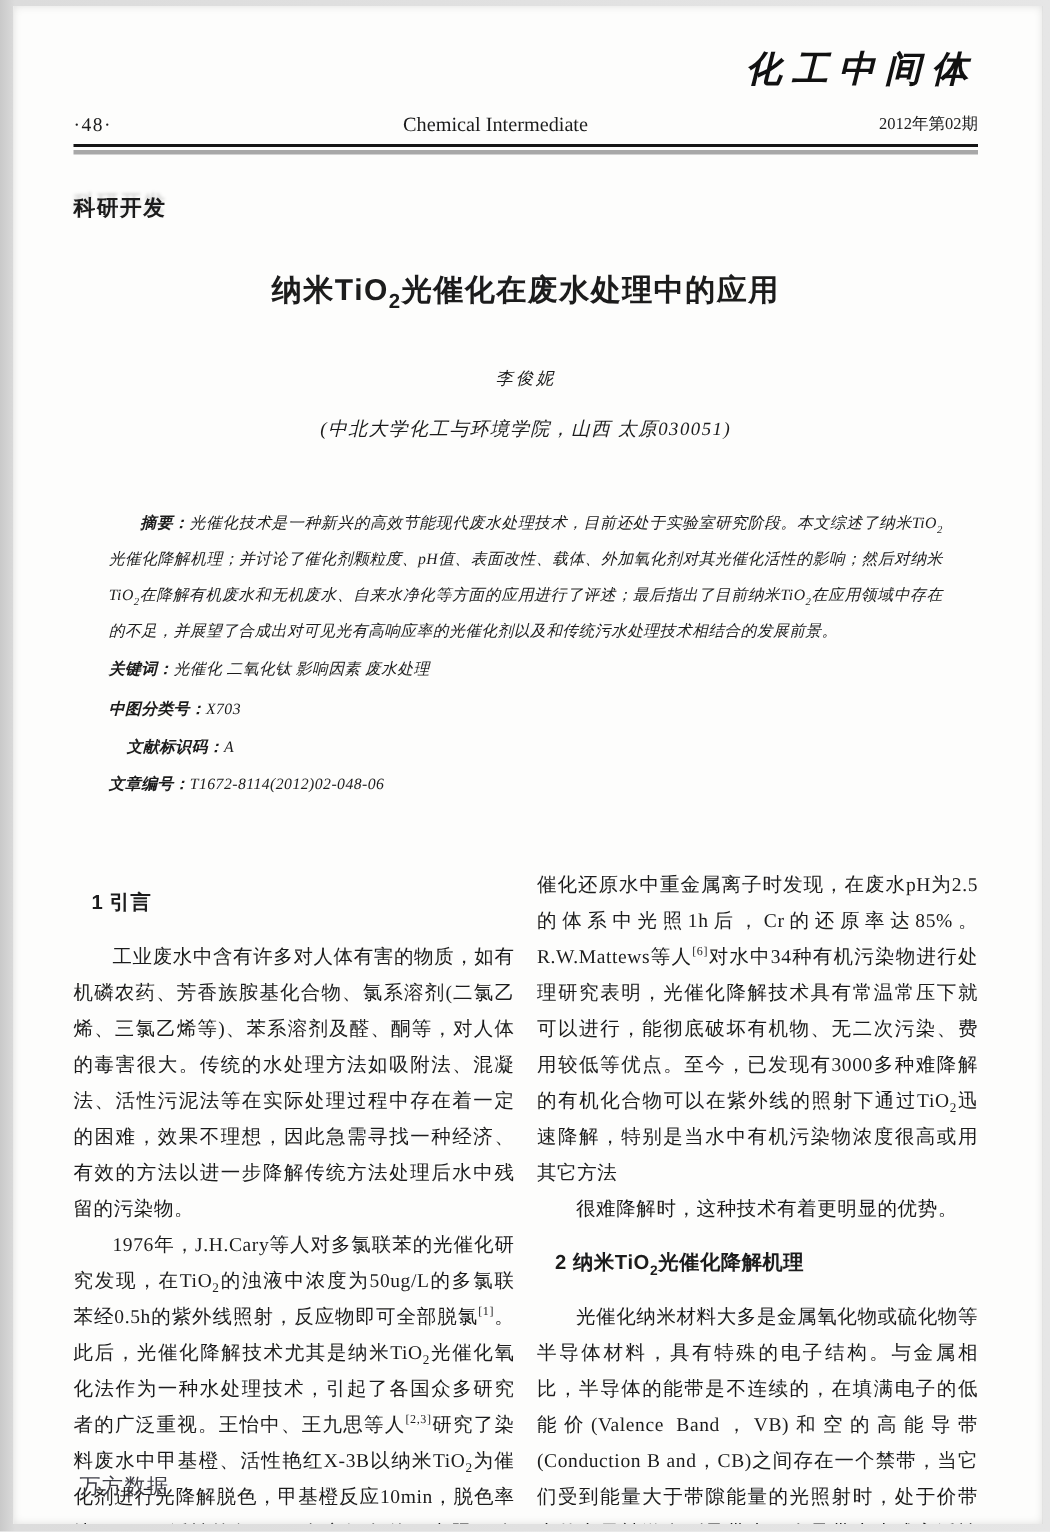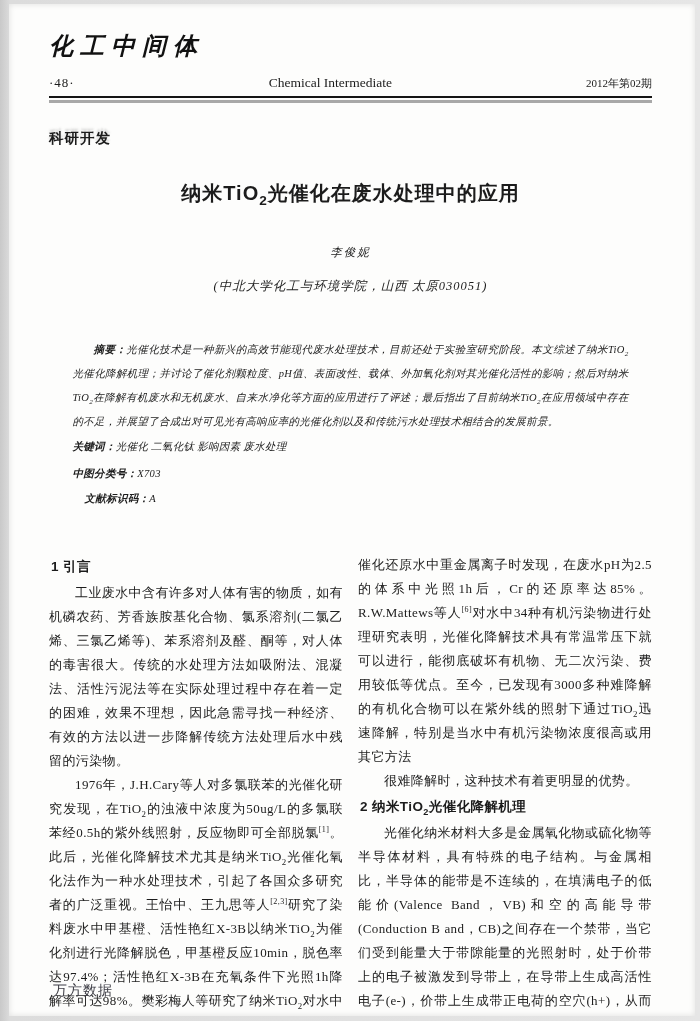--- a/index.html
+++ b/index.html
@@ -20,21 +20,21 @@
     position:relative;
     width:100%;height:100%;
     box-sizing:border-box;
     background:#fdfdfc;
     overflow:hidden;
     padding:0 43px 0 40px;
     box-shadow:inset 0 0 6px rgba(0,0,0,.12);
   }
   
   .masthead{
-    text-align:left;
+    text-align:right;
     margin-top:26px;
     font-family:"Liberation Serif",serif;
     font-weight:bold;
     font-style:italic;
     font-size:24px;
     letter-spacing:7px;
     color:#111;
   }
   .header-row{
     display:flex;
@@ -115,21 +115,21 @@
   .col{
     width:296px;
     font-size:13px;
     line-height:24px;
     text-align:justify;
     letter-spacing:.4px;
   }
   .col p{margin:0;text-indent:2em;}
   .col p.noindent{text-indent:0;}
   .col h3{
-    margin:2px;
+    margin:12px;
     font-family:"Liberation Sans","DejaVu Sans",sans-serif;
     font-weight:bold;
     font-size:13.5px;
     line-height:24px;
   }
   sup{font-size:.62em;line-height:0;}
   sub{font-size:.68em;line-height:0;}
   
   .footnote-divider{
     width:152px;
@@ -175,20 +175,21 @@
     <h1 class="article-title">纳米TiO<sub>2</sub>光催化在废水处理中的应用</h1>
     <div class="author">李俊妮</div>
     <div class="affiliation">(中北大学化工与环境学院，山西 太原030051)</div>
 
     <div class="front-block">
       <p class="abstract"><span class="front-label">摘要：</span><span>光催化技术是一种新兴的高效节能现代废水处理技术，目前还处于实验室研究阶段。本文综述了纳米TiO<sub>2</sub>光催化降解机理；并讨论了催化剂颗粒度、pH值、表面改性、载体、外加氧化剂对其光催化活性的影响；然后对纳米TiO<sub>2</sub>在降解有机废水和无机废水、自来水净化等方面的应用进行了评述；最后指出了目前纳米TiO<sub>2</sub>在应用领域中存在的不足，并展望了合成出对可见光有高响应率的光催化剂以及和传统污水处理技术相结合的发展前景。</span></p>
       <p class="keywords"><span class="front-label">关键词：</span><span>光催化 二氧化钛 影响因素 废水处理</span></p>
       <div class="meta-row">
         <span class="meta-item meta-clc"><span class="front-label">中图分类号：</span><span>X703</span></span>
         <span class="meta-item meta-doc"><span class="front-label">文献标识码：</span><span>A</span></span>
+        <span class="meta-item"><span class="front-label">文章编号：</span><span>T1672-8114(2012)02-048-06</span></span>
       </div>
     </div>
 
     <div class="columns">
       <div class="col">
         <h3>1 引言</h3>
         <p>工业废水中含有许多对人体有害的物质，如有机磷农药、芳香族胺基化合物、氯系溶剂(二氯乙烯、三氯乙烯等)、苯系溶剂及醛、酮等，对人体的毒害很大。传统的水处理方法如吸附法、混凝法、活性污泥法等在实际处理过程中存在着一定的困难，效果不理想，因此急需寻找一种经济、有效的方法以进一步降解传统方法处理后水中残留的污染物。</p>
         <p>1976年，J.H.Cary等人对多氯联苯的光催化研究发现，在TiO<sub>2</sub>的浊液中浓度为50ug/L的多氯联苯经0.5h的紫外线照射，反应物即可全部脱氯<sup>[1]</sup>。此后，光催化降解技术尤其是纳米TiO<sub>2</sub>光催化氧化法作为一种水处理技术，引起了各国众多研究者的广泛重视。王怡中、王九思等人<sup>[2,3]</sup>研究了染料废水中甲基橙、活性艳红X-3B以纳米TiO<sub>2</sub>为催化剂进行光降解脱色，甲基橙反应10min，脱色率达97.4%；活性艳红X-3B在充氧条件下光照1h降解率可达98%。樊彩梅人等研究了纳米TiO<sub>2</sub>对水中腐植酸(HA)的降解情况<sup>[4]</sup>。付宏祥等人<sup>[5]</sup>在研究光</p>
         <div class="footnote-divider"></div>
         <div class="footnote">作者简介：李俊妮（1987-），女，在读研究生。从事化学工程与工艺领域的研究，主要研究方向：超重力场中的多相流传质与化学反应。</div>

